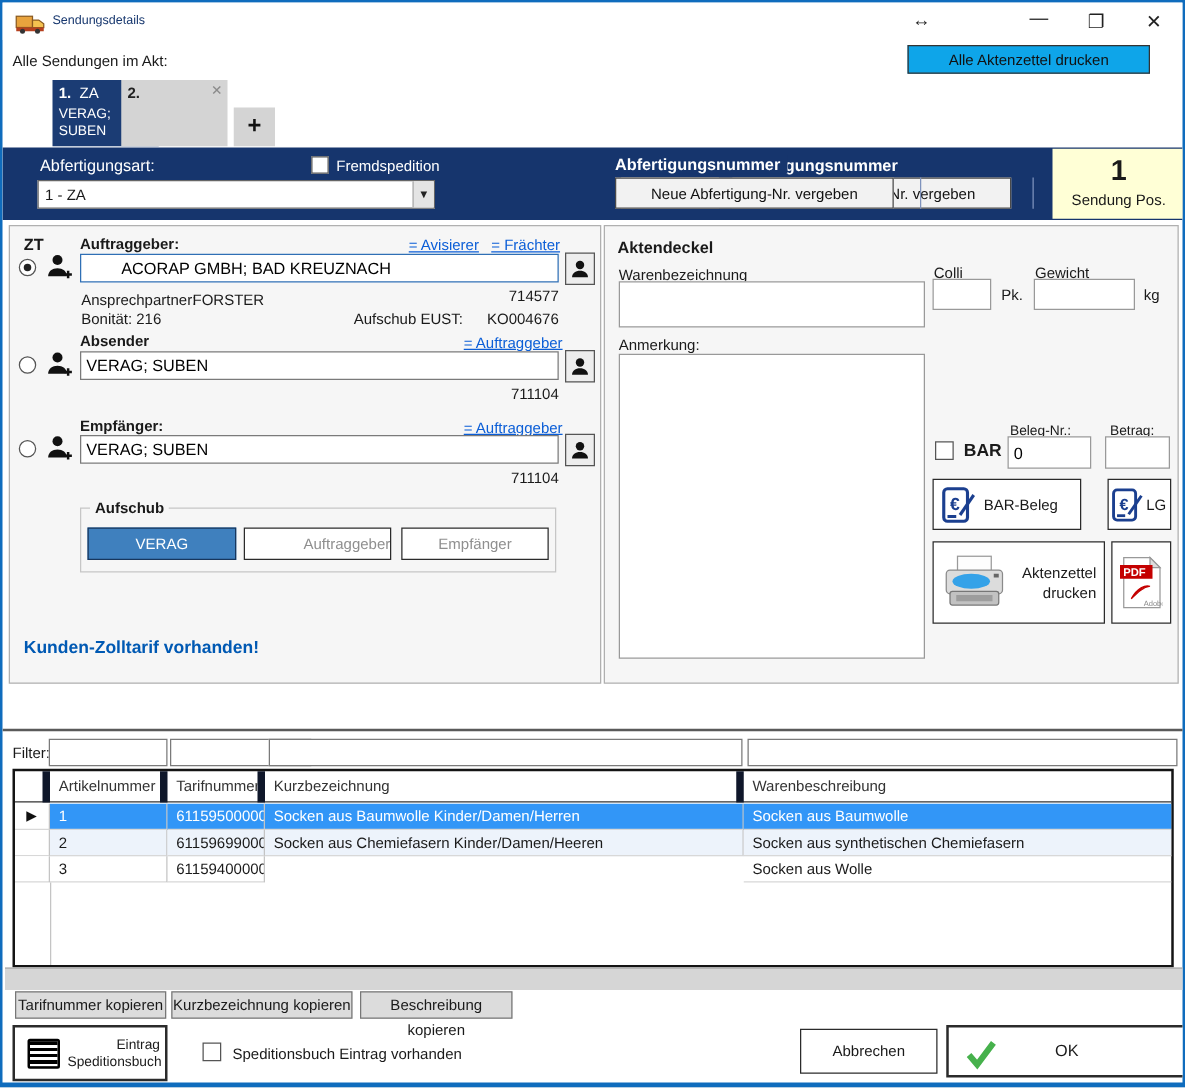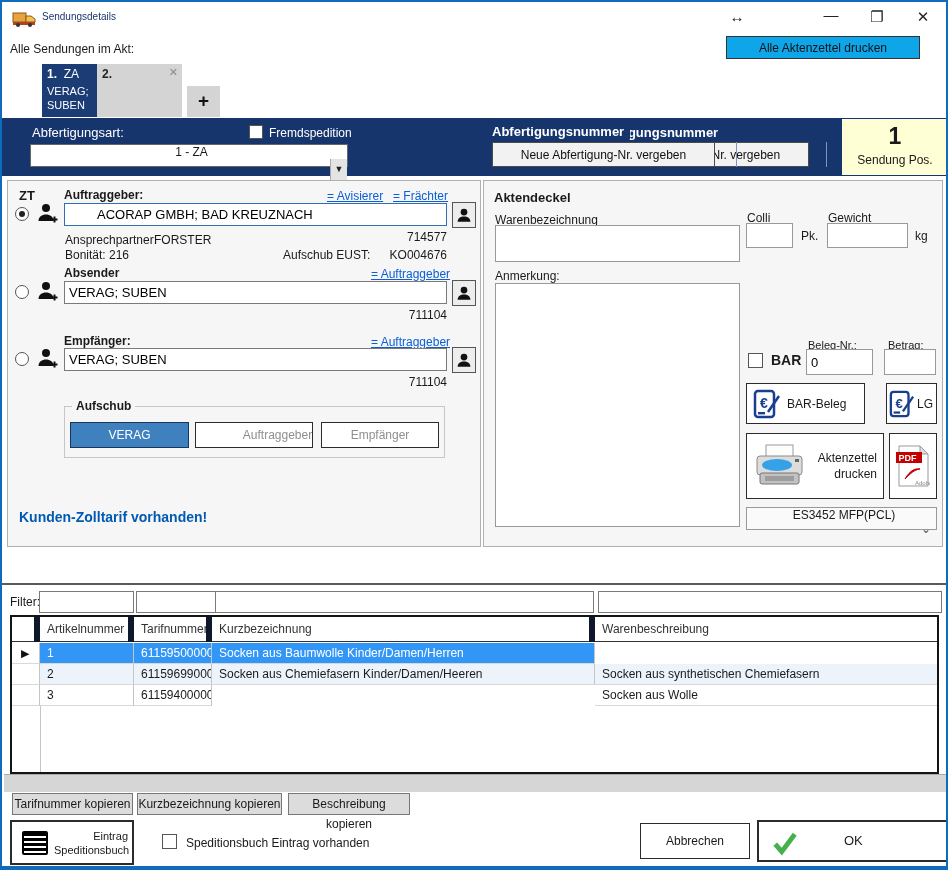--- a/index.html
+++ b/index.html
@@ -23,21 +23,21 @@
   .tab-active { background:#1b3c74; color:#fff; }
   .tab-inactive { background:#d4d4d4; color:#222; }
   .tab-close { position:absolute; right:4px; top:2px; font-size:11px; color:#9a9a9a; }
   .tab-sub { width:62px; line-height:1.25; font-size:11px; margin-top:4px; }
   .plus-btn { width:33px; height:31px; background:#d4d4d4; font-size:19px; font-weight:bold;
     text-align:center; line-height:29px; cursor:pointer; color:#111; }
   
   #blueband { left:0; top:116px; width:100%; height:58px; background:#16356d; }
   .band-label { color:#fff; font-size:13px; }
   .combo { background:#fff; border:1px solid #666; height:23px; display:flex; align-items:center;
-    font-size:12px; padding-left:5px; position:absolute;flex-direction:column; }
+    font-size:12px; padding-left:5px; position:absolute; }
   .combo .arrow-box { margin-left:auto; width:17px; height:100%; background:#e4e4e4;
     border-left:1px solid #aaa; text-align:center; font-size:9px; line-height:21px; color:#222; }
   .chevron { margin-left:auto; padding-right:5px; color:#555; font-size:12px; }
   .btn { background:#f2f2f2; border:1px solid #4a4a4a; text-align:center; font-size:12px;
     color:#111; display:flex; align-items:center; justify-content:center; cursor:pointer; }
   .yellowbox { background:#ffffd6; text-align:center; }
   .yellowbox .big { font-size:23px; font-weight:bold; margin-top:4px; }
   .yellowbox .small { font-size:12px; margin-top:3px; }
   
   .panel { background:#f6f6f6; border:1px solid #b0b0b0; }
@@ -282,24 +282,20 @@
       <svg width="34" height="44" viewBox="0 0 34 44">
         <path d="M3 2h21l8 8v32H3z" fill="#fff" stroke="#999"></path>
         <path d="M24 2l8 8h-8z" fill="#ddd" stroke="#999"></path>
         <rect x="0" y="8" width="26" height="11" fill="#c40000"></rect>
         <text x="2.5" y="17" font-size="9" fill="#fff" font-weight="bold">PDF</text>
         <path d="M9 35c5-9 11-11 15-10-5.5.5-10 5-15 10z" fill="#c40000" stroke="#c40000"></path>
         <text x="19" y="41" font-size="6" fill="#888">Adobe</text>
       </svg>
     </span>
   </div>
-  <div class="combo" style="left:744px;top:505px;width:191px;height:23px;background:#fafafa;border-color:#999;">
-    <span>ES3452 MFP(PCL)</span>
-    <span class="chevron">⌄</span>
-  </div>
 
   <div class="abs divider" style="left:0;top:581px;width:948px;height:2px;"></div>
 
   <span class="abs lbl" style="left:8px;top:593px;">Filter:</span>
   <input class="field" style="left: 37px; top: 589px; width: 95px; height: 22px;">
   <input class="field" style="left: 134px; top: 589px; width: 113px; height: 22px;">
   <input class="field" style="left: 213px; top: 589px; width: 379px; height: 22px;">
   <input class="field" style="left: 596px; top: 589px; width: 344px; height: 22px;">
 
   <div class="abs" id="grid" style="left:8px;top:613px;width:929px;height:159px;">
@@ -310,20 +306,21 @@
       <span class="hdr-cell" style="left:122px;width:78px;">Tarifnummer</span>
       <span class="hdr-cell" style="left:200px;width:383px;">Kurzbezeichnung</span>
       <span class="hdr-cell" style="left:583px;width:342px;border-right:none;">Warenbeschreibung</span>
     </div>
 
     <div class="grid-row" style="top:26px;">
       <span class="cell sel-arrow" style="left:0;width:28px;background:#fff;">▶</span>
       <span class="cell row-sel" style="left:28px;width:94px;">1</span>
       <span class="cell row-sel" style="left:122px;width:78px;">61159500000</span>
       <span class="cell row-sel" style="left:200px;width:383px;">Socken aus Baumwolle Kinder/Damen/Herren</span>
+      <span class="cell row-sel" style="left:583px;width:342px;border-right:none;">Socken aus Baumwolle</span>
     </div>
 
     <div class="grid-row" style="top:47px;">
       <span class="cell" style="left:0;width:28px;background:#fff;"></span>
       <span class="cell row-alt" style="left:28px;width:94px;">2</span>
       <span class="cell row-alt" style="left:122px;width:78px;">61159699000</span>
       <span class="cell row-alt" style="left:200px;width:383px;">Socken aus Chemiefasern Kinder/Damen/Heeren</span>
       <span class="cell row-alt" style="left:583px;width:342px;border-right:none;">Socken aus synthetischen Chemiefasern</span>
     </div>
 

